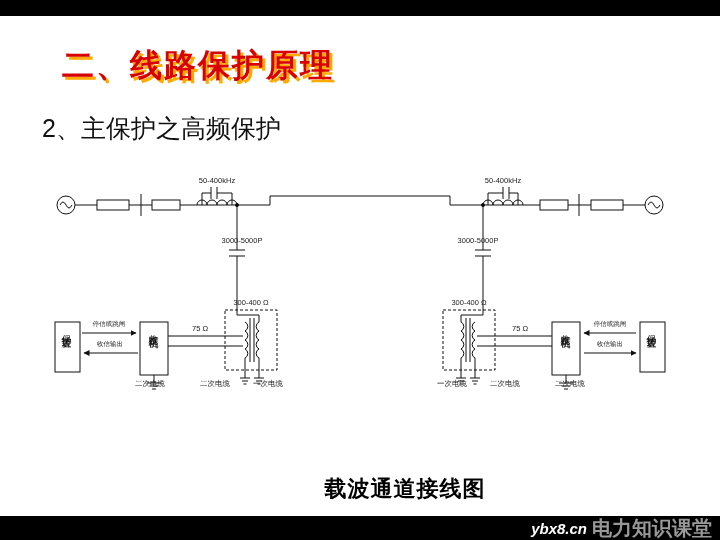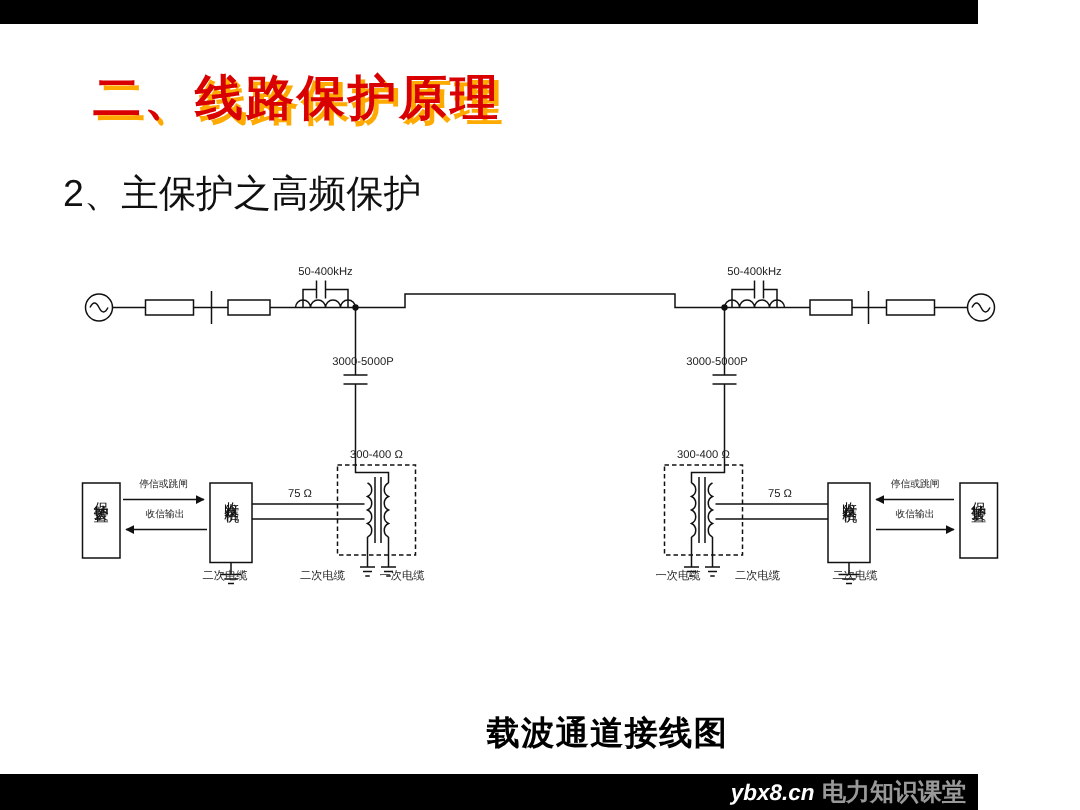--- a/index.html
+++ b/index.html
@@ -1,27 +1,27 @@
 <!DOCTYPE html>
 <html><head>
 <meta charset="utf-8">
 <style>
   html,body { margin:0; padding:0; background:#666; }
   #slide {
     position:relative; width:720px; height:540px; background:#ffffff;
     overflow:hidden; font-family:"Liberation Sans", sans-serif;
   }
-  .bar { position:absolute; left:0; width:652px; background:#000; }
+  .bar { position:absolute; left:0; width:720px; background:#000; }
   #topbar { top:0; height:16px; }
   #footer {
     bottom:0; height:24px; display:flex; align-items:center;
     justify-content:flex-end; padding-right:8px; box-sizing:border-box; gap:5px;
   }
   #footer .brand { color:#ffffff; font-weight:bold; font-size:15px; font-style:italic; }
-  #footer .site  { color:#999999; font-size:16px; font-weight:bold; }
+  #footer .site  { color:#999999; font-size:20px; font-weight:bold; }
 
   #title {
     position:absolute; left:62px; top:44px; font-size:32px; font-weight:bold;
     color:#d80000; text-shadow:3px 3px 0 #ffaa00; letter-spacing:2px; white-space:nowrap;
   }
   #subtitle {
     position:absolute; left:42px; top:112px; font-size:25px; color:#111; white-space:nowrap;
   }
   #caption {
     position:absolute; left:373px; top:474px; transform:translateX(-50%);

